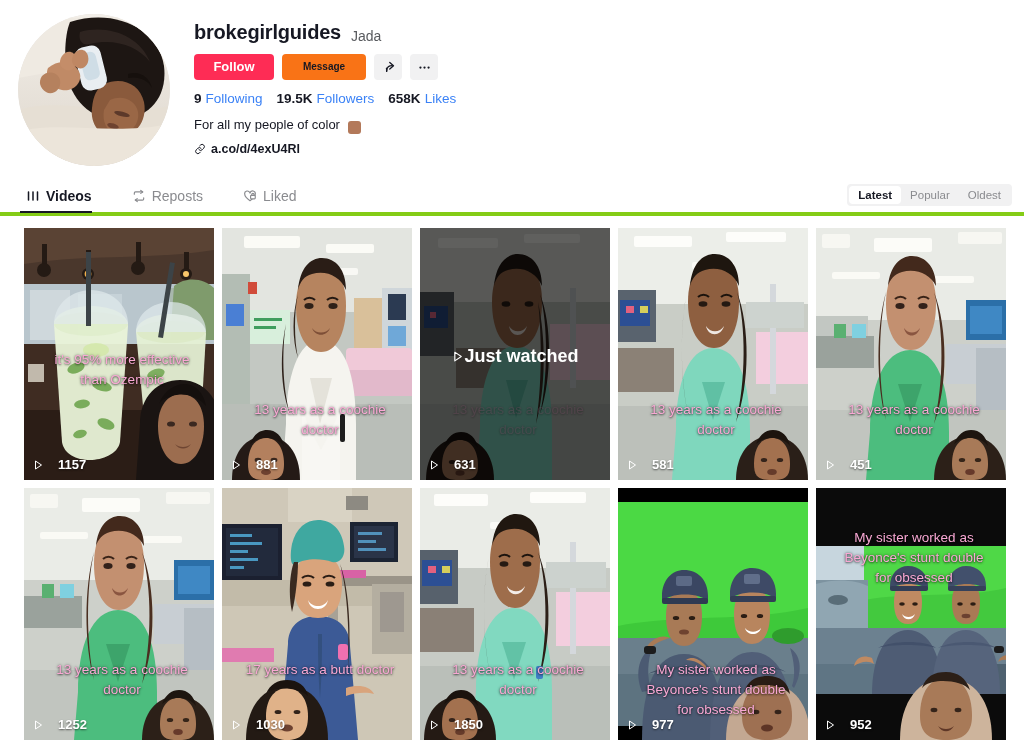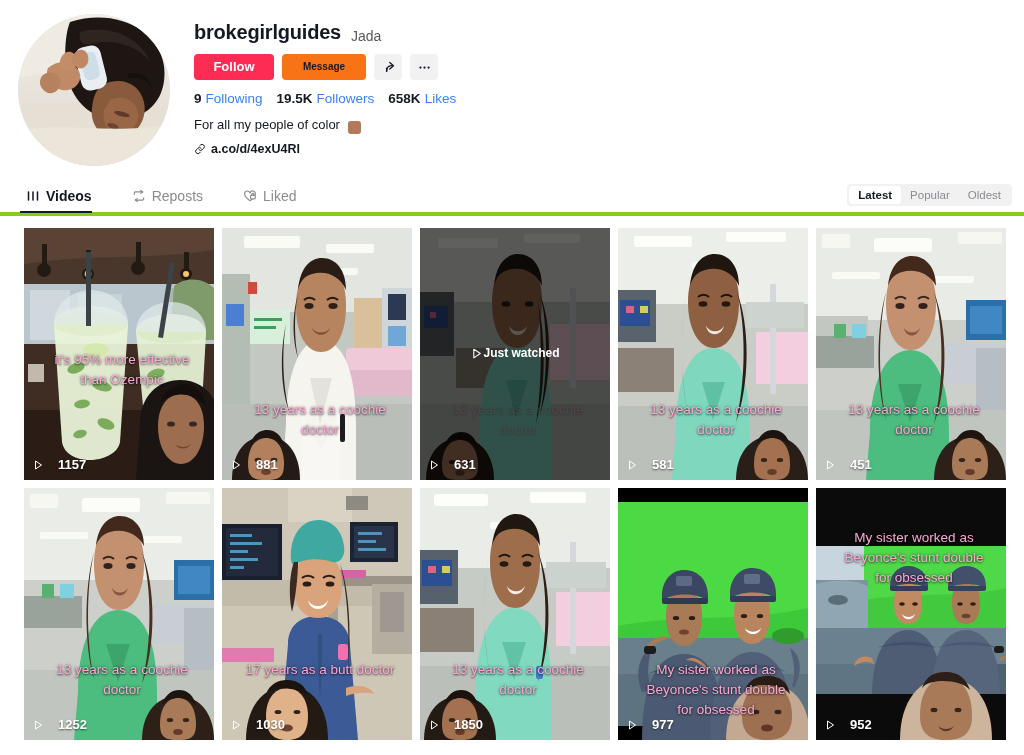--- a/index.html
+++ b/index.html
@@ -249,21 +249,21 @@
     display: flex;
     align-items: flex-start;
     justify-content: center;
     padding-top: 118px;
     pointer-events: none;
   }
   .watched-label {
     display: flex;
     align-items: center;
     color: #fff;
-    font-size: 12px;
+    font-size: 18px;
     font-weight: bold;
   }
 
   .views {
     position: absolute;
     left: 8px; bottom: 8px;
     display: flex;
     align-items: center;
     gap: 14px;
     color: #ffffff;

